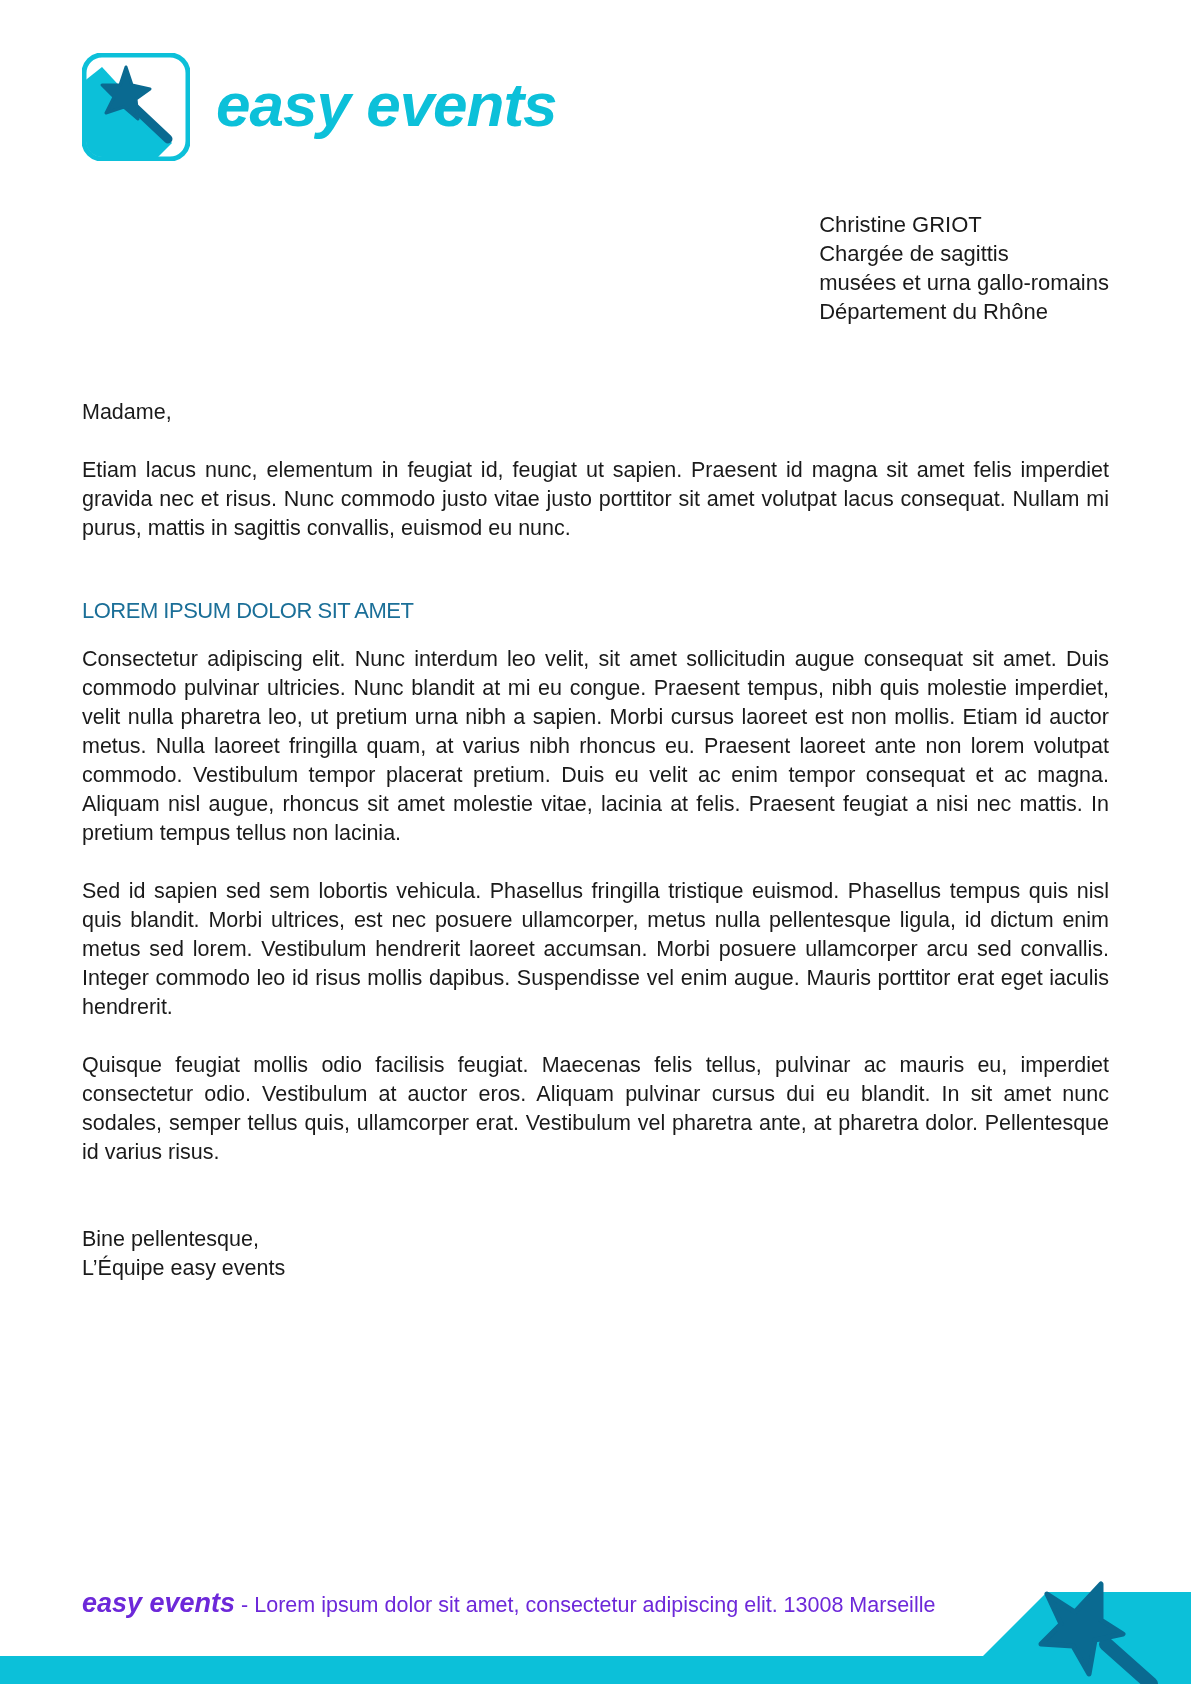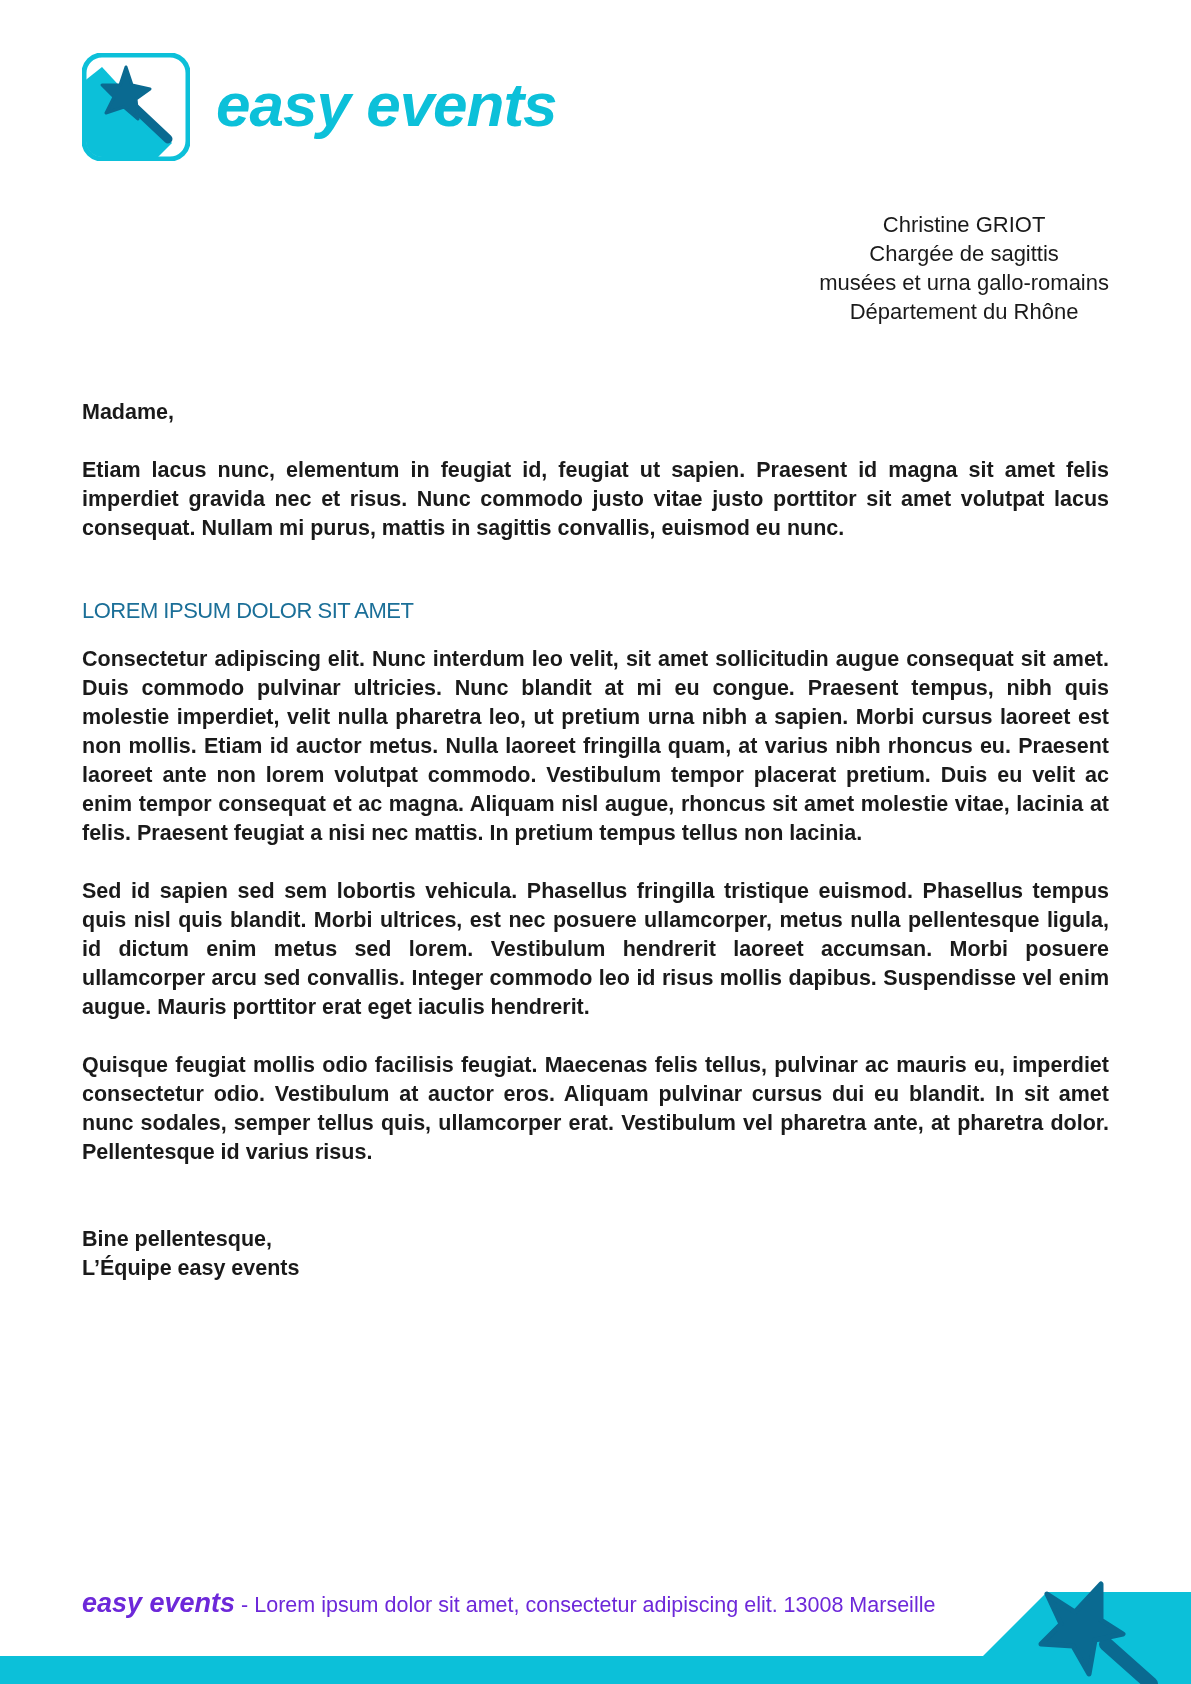--- a/index.html
+++ b/index.html
@@ -9,28 +9,28 @@
     font-family: "Liberation Sans", "DejaVu Sans", sans-serif;
   }
   .logo { position: absolute; left: 82px; top: 53px; display: flex; align-items: center; }
   .logo-icon { width: 108px; height: 108px; }
   .logo-text {
     margin-left: 26px; margin-top: -6px;
     font-size: 62px; font-weight: bold; font-style: italic; color: #0cc0d9;
     letter-spacing: -1px;
   }
   .recipient {
-    position: absolute; right: 82px; top: 210px; text-align: center;
+    position: absolute; right: 82px; top: 210px; text-align: left;
     font-size: 22px; line-height: 29px; color: #1a1a1a;
   }
   .content {
     position: absolute; left: 82px; top: 398px; width: 1027px;
     font-size: 21.5px; line-height: 29px; text-align: justify; color: #1a1a1a;
   }
-  .content p { margin: 0; font-weight: bold; }
+  .content p { margin: 0; }
   .greeting { margin-bottom: 29px !important; }
   .section-title {
     font-size: 22px; font-weight: normal; color: #1b6f98;
     margin: 48px 0 14px 0; line-height: 40px; letter-spacing: -0.5px;
   }
   .para { margin-bottom: 29px !important; }
   .closing { margin-top: 58px !important; }
   .url {
     margin-top: 58px !important; font-weight: bold; font-style: italic;
   }

